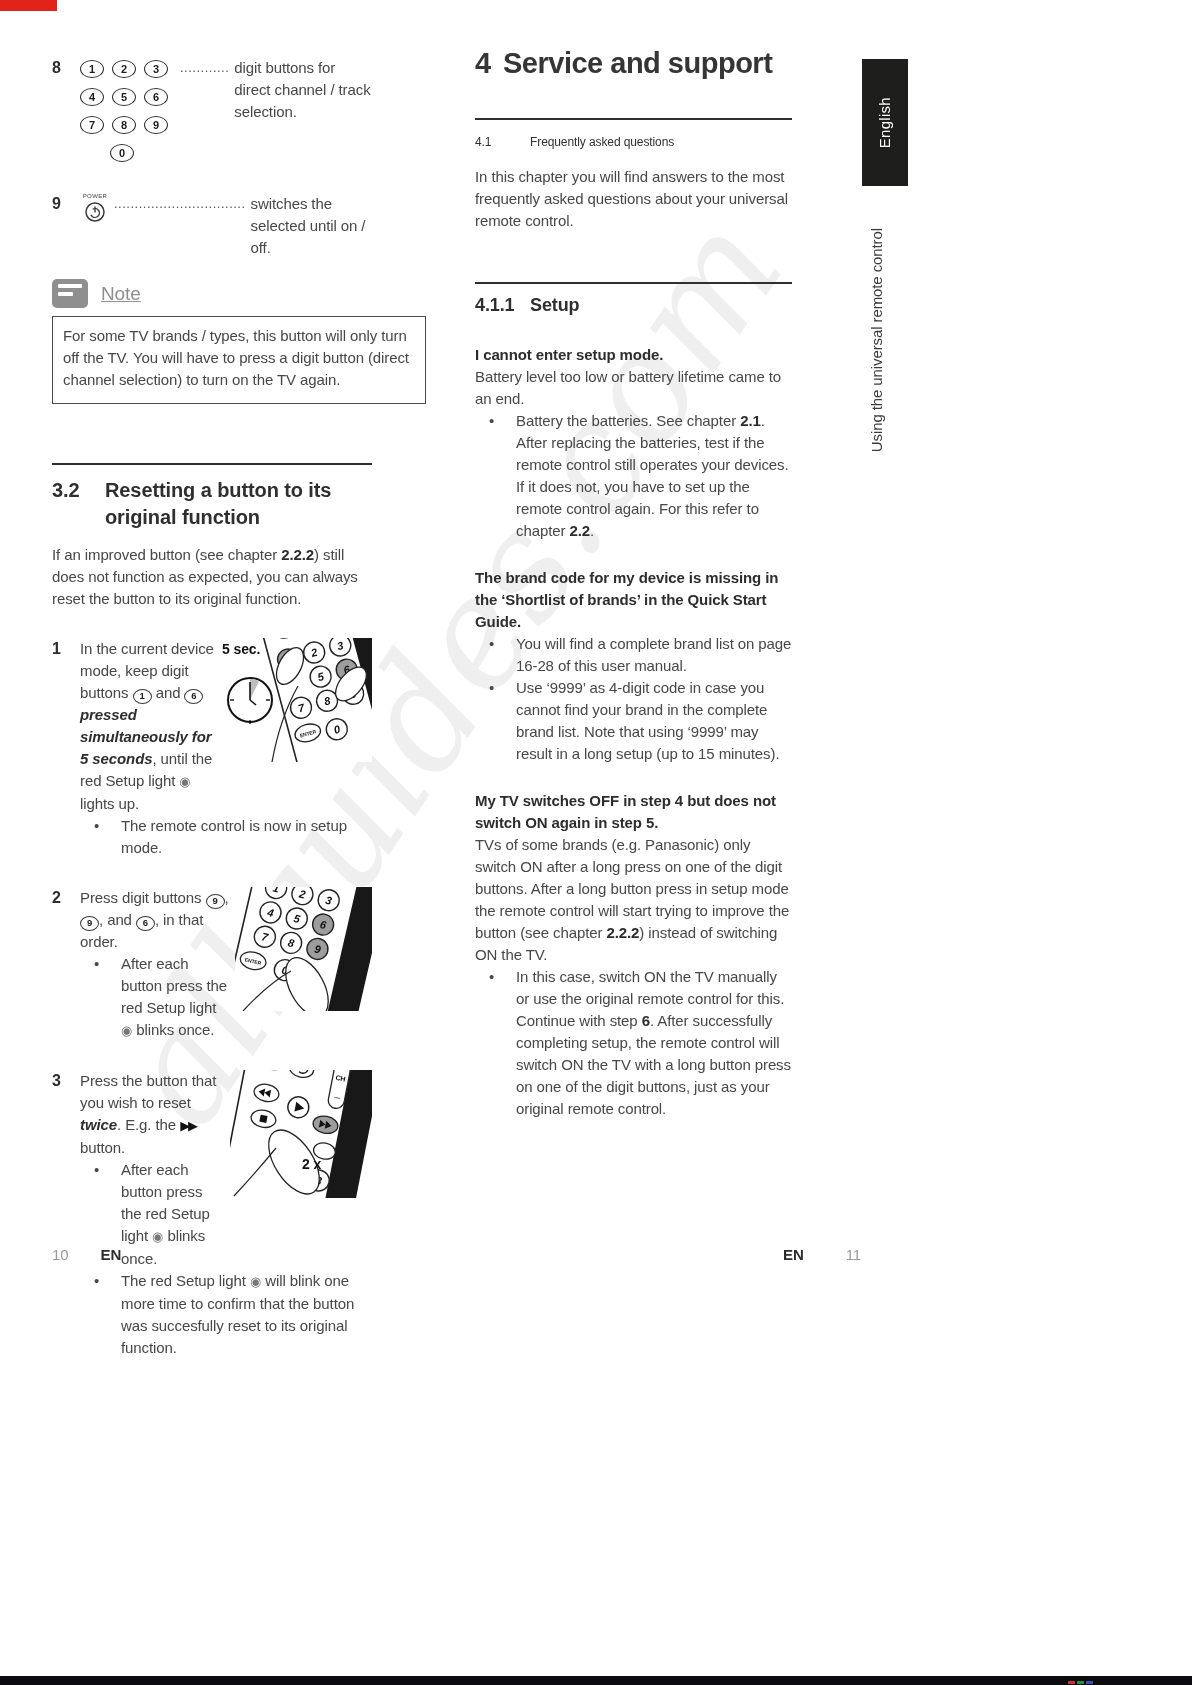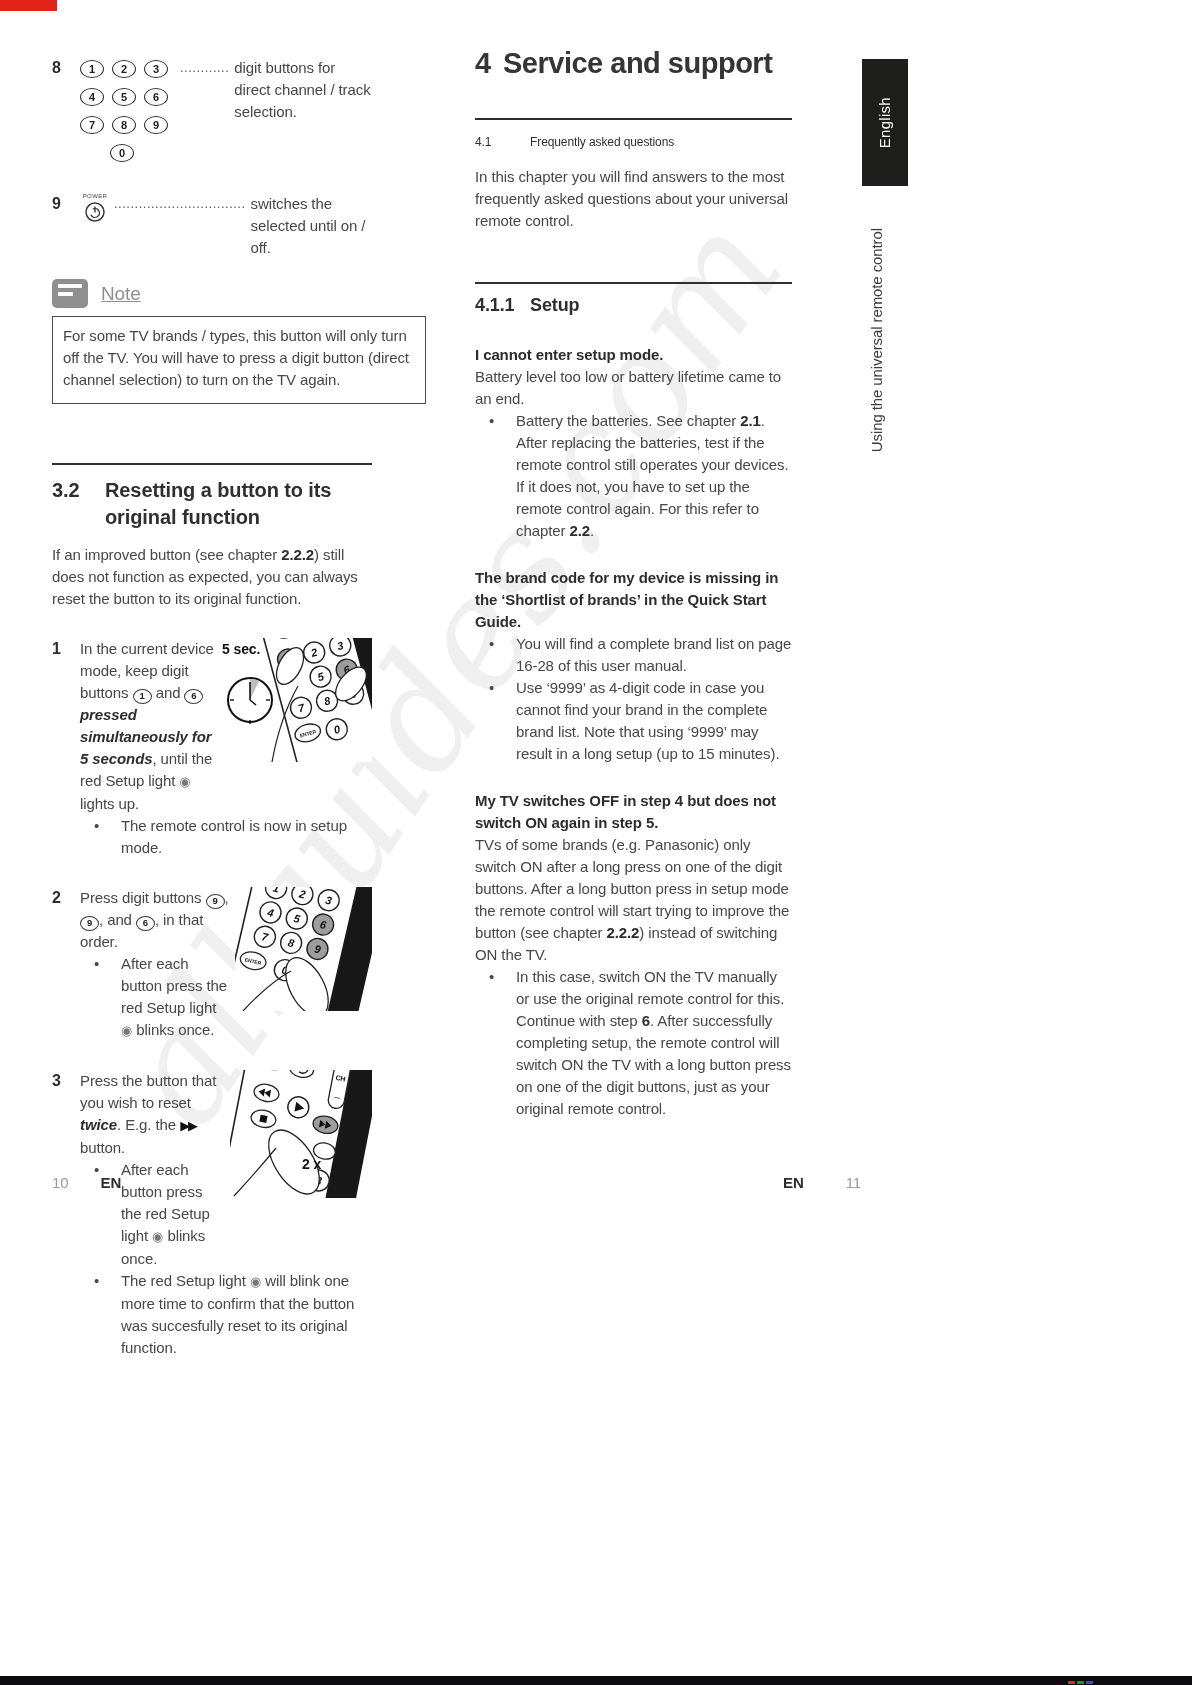--- a/index.html
+++ b/index.html
@@ -12,21 +12,21 @@
   .top-red{position:absolute;left:0;top:0;width:57px;height:11px;background:#e2231a;}
   .bottom-bar{position:absolute;left:0;top:1676px;width:1192px;height:9px;background:#0b0b10;}
   .regmark{position:absolute;top:1681px;width:7px;height:3px;}
   .col-left{position:absolute;left:52px;top:50px;width:320px;}
   .col-right{position:absolute;left:475px;top:46px;width:317px;}
   .tab-english{position:absolute;left:862px;top:59px;width:46px;height:127px;background:#1e1e1c;
                display:flex;align-items:center;justify-content:center;}
   .tab-english span{writing-mode:vertical-rl;transform:rotate(180deg);color:#fff;font-size:15px;letter-spacing:0.3px;}
   .vert-label{position:absolute;left:866px;top:212px;height:240px;width:22px;display:flex;align-items:flex-end;}
   .vert-label span{writing-mode:vertical-rl;transform:rotate(180deg);font-size:15px;color:#3b3b3b;white-space:nowrap;}
-  .footer{position:absolute;top:1172px;font-size:15px;}
+  .footer{position:absolute;top:1244px;font-size:15px;}
   .footer .pnum{color:#9a9a9a;}
   .footer .plang{font-weight:bold;color:#2d2d2d;}
   .f-left{left:52px;} .f-left .plang{margin-left:28px;}
   .f-right{left:783px;} .f-right .pnum{margin-left:38px;}
   
   .ref-item{display:flex;margin-top:7px;}
   .ref-num{width:28px;font-weight:bold;color:#2d2d2d;font-size:16px;flex:none;}
   .dkey{display:inline-flex;align-items:center;justify-content:center;width:22px;height:16px;
         border:1.5px solid #2f2f2f;border-radius:50%;font-size:11px;font-weight:bold;color:#1d1d1d;
         margin-right:8px;background:#fff;}

